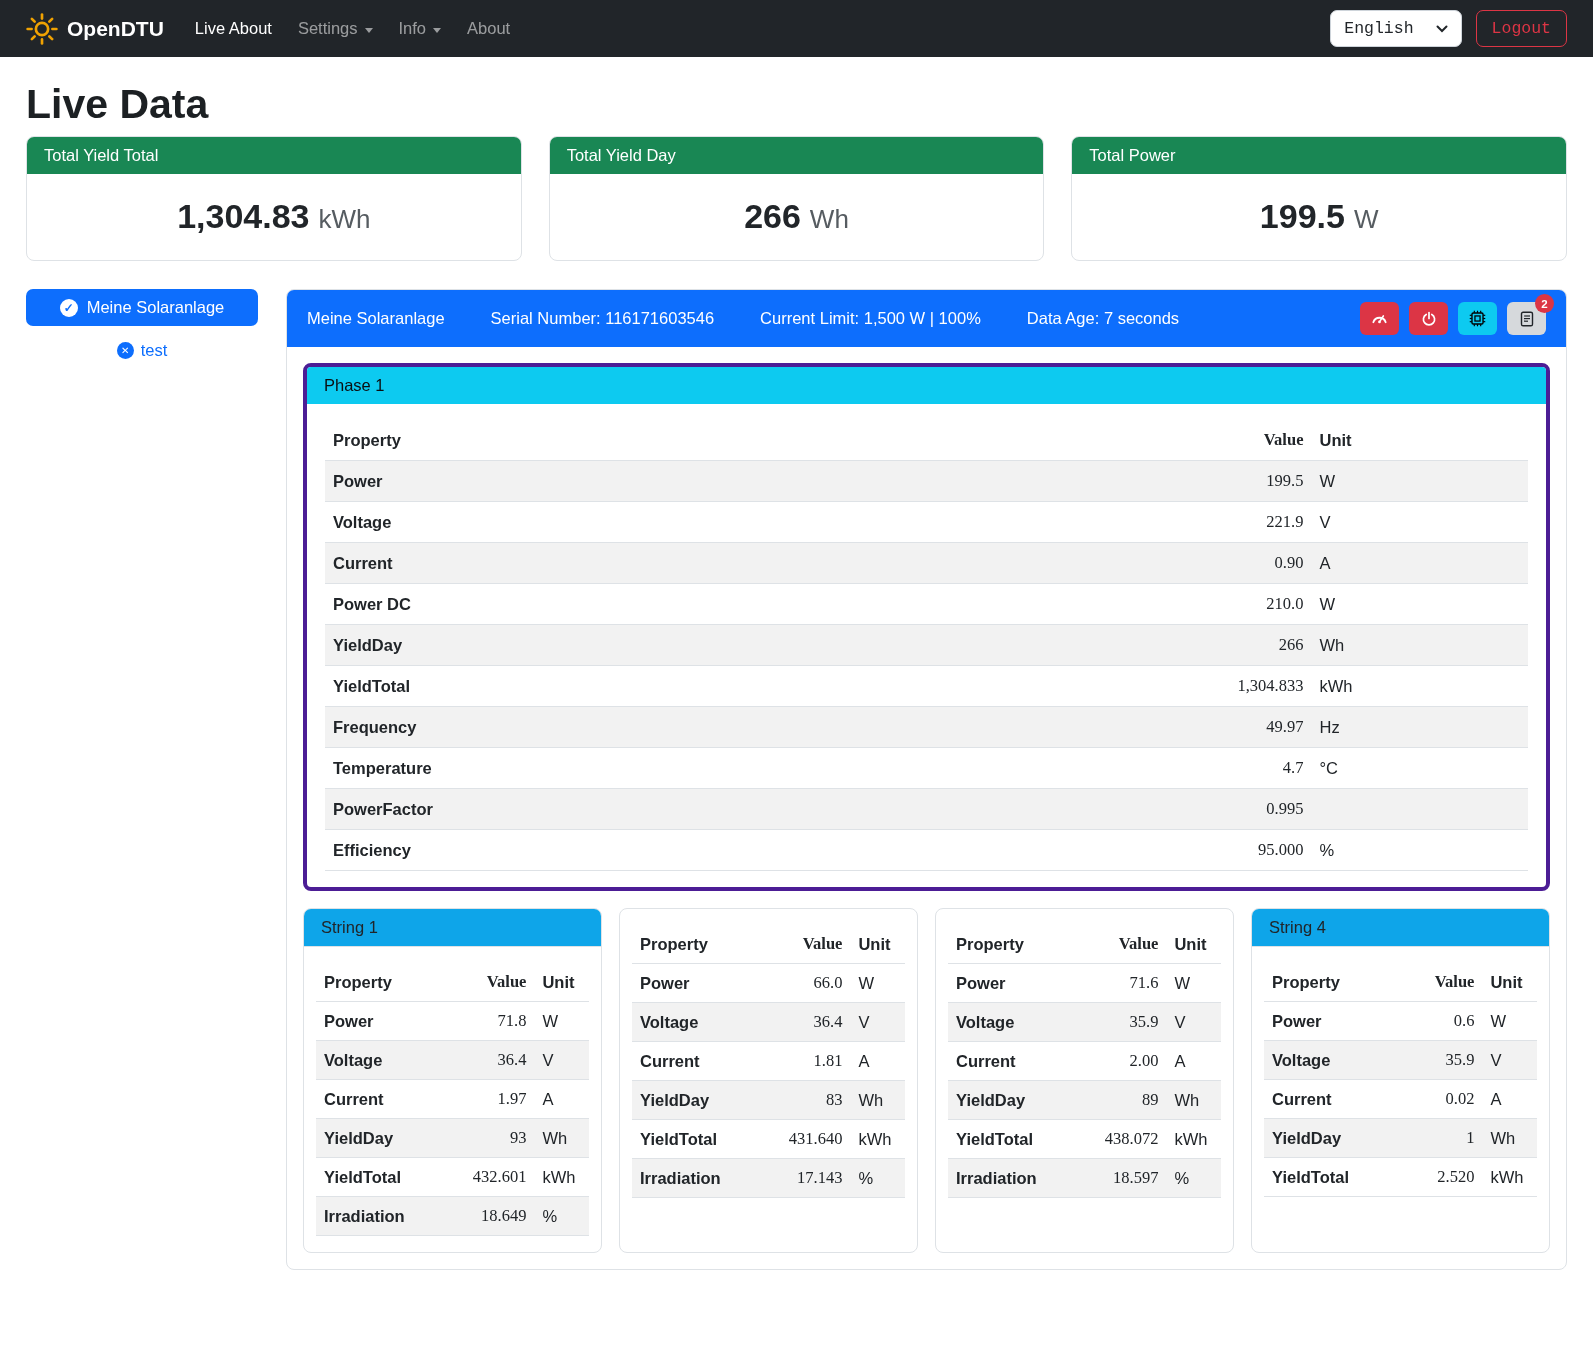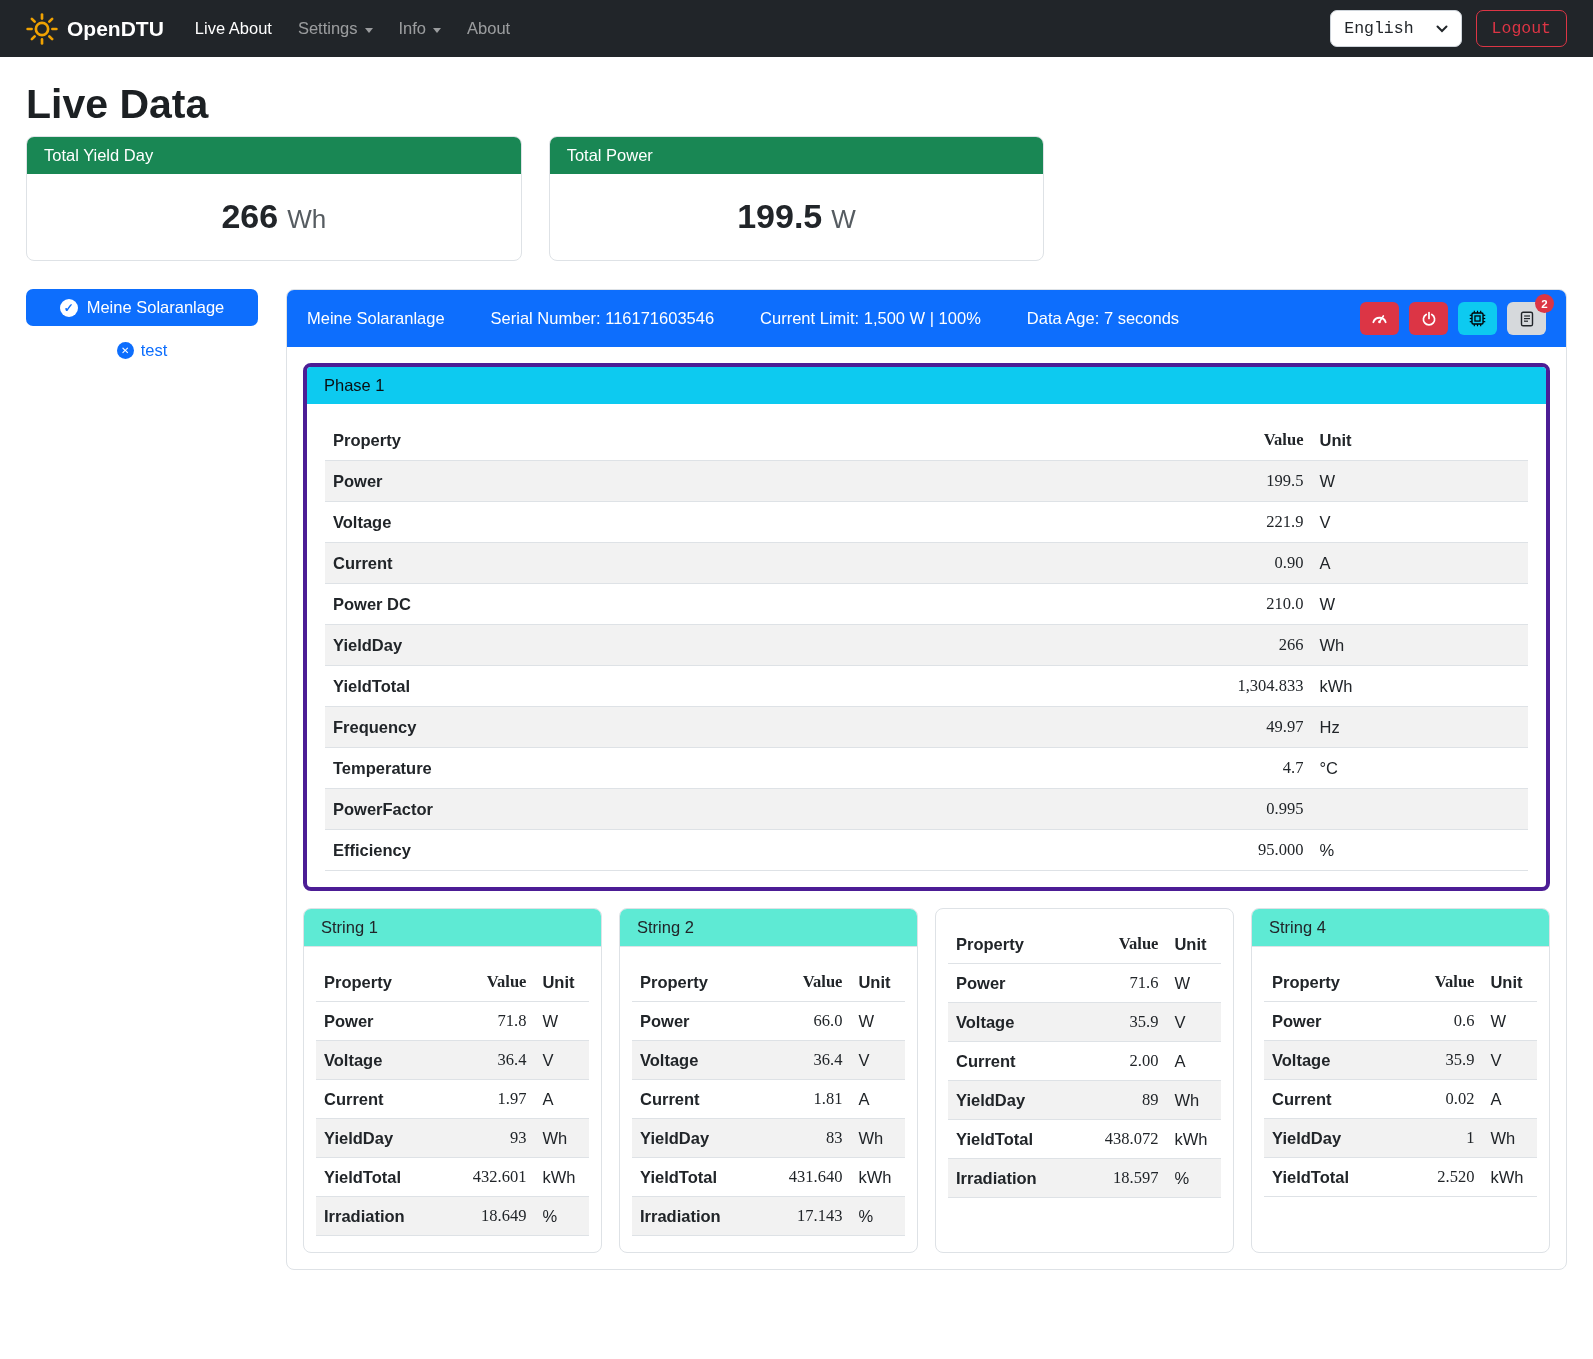--- a/index.html
+++ b/index.html
@@ -146,21 +146,21 @@
   .data-table th { font-weight: 700; }
   .data-table td.prop { font-weight: 700; }
   .data-table .col-value { text-align: right; font-family: Liberation Serif, serif; }
   .phase-table .col-value { width: 12%; }
   .phase-table .col-unit { width: 18%; }
   .phase-table tbody tr:nth-child(odd) { background: rgba(0,0,0,0.05); }
 
   
   .strings-row { display: grid; grid-template-columns: repeat(4, 1fr); gap: 17px; margin-top: 17px; }
   .string-card { border: 1px solid #dee2e6; border-radius: 8px; background: #fff; overflow: hidden; display: flex; flex-direction: column; }
-  .string-header { background: #5eead4; border-bottom: 1px solid #dee2e6; padding: 9px 17px; font-size: 16.5px; }
+  .string-header { background: #0ea5e9; border-bottom: 1px solid #dee2e6; padding: 9px 17px; font-size: 16.5px; }
   .string-body { padding: 16px 12px; }
   .string-table th, .string-table td { padding: 9px 8px; }
   .string-table .col-value { width: 30%; }
   .string-table .col-unit { width: 20%; }
   .string-table tbody tr:nth-child(even) { background: rgba(0,0,0,0.05); }
 </style>
 </head>
 <body>
 
 <nav class="navbar">
@@ -209,20 +209,26 @@
     </div>
     <button class="logout-btn">Logout</button>
   </div>
 </nav>
 
 <div class="container">
 
   <h1 class="page-title">Live Data</h1>
 
   <div class="summary-row">
+    <div class="card">
+      <div class="card-header-green">Total Yield Total</div>
+      <div class="summary-body">
+        <span class="summary-value">1,304.83</span><span class="summary-unit">kWh</span>
+      </div>
+    </div>
     <div class="card">
       <div class="card-header-green">Total Yield Day</div>
       <div class="summary-body">
         <span class="summary-value">266</span><span class="summary-unit">Wh</span>
       </div>
     </div>
     <div class="card">
       <div class="card-header-green">Total Power</div>
       <div class="summary-body">
         <span class="summary-value">199.5</span><span class="summary-unit">W</span>
@@ -432,21 +438,20 @@
                       <td class="col-prop prop">Irradiation</td>
                       <td class="col-value">18.649</td>
                       <td class="col-unit">%</td>
                     </tr>
                   </tbody>
               </table>
             </div>
           </div>
 
           <div class="string-card">
-            <div class="string-header">String 2</div>
             <div class="string-body">
               <table class="data-table string-table">
                 <thead>
                   <tr>
                     <th class="col-prop">Property</th>
                     <th class="col-value">Value</th>
                     <th class="col-unit">Unit</th>
                   </tr>
                 </thead>
                 <tbody>

